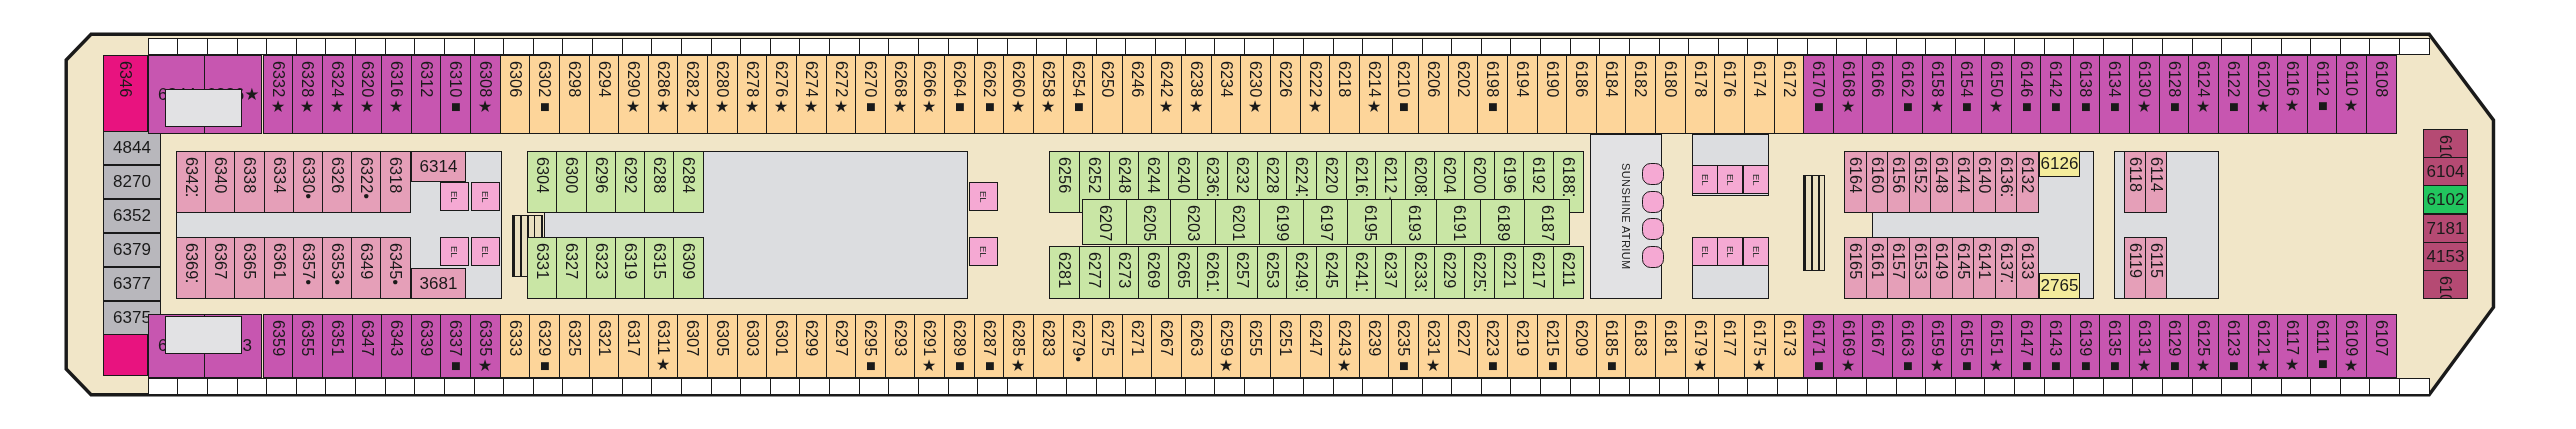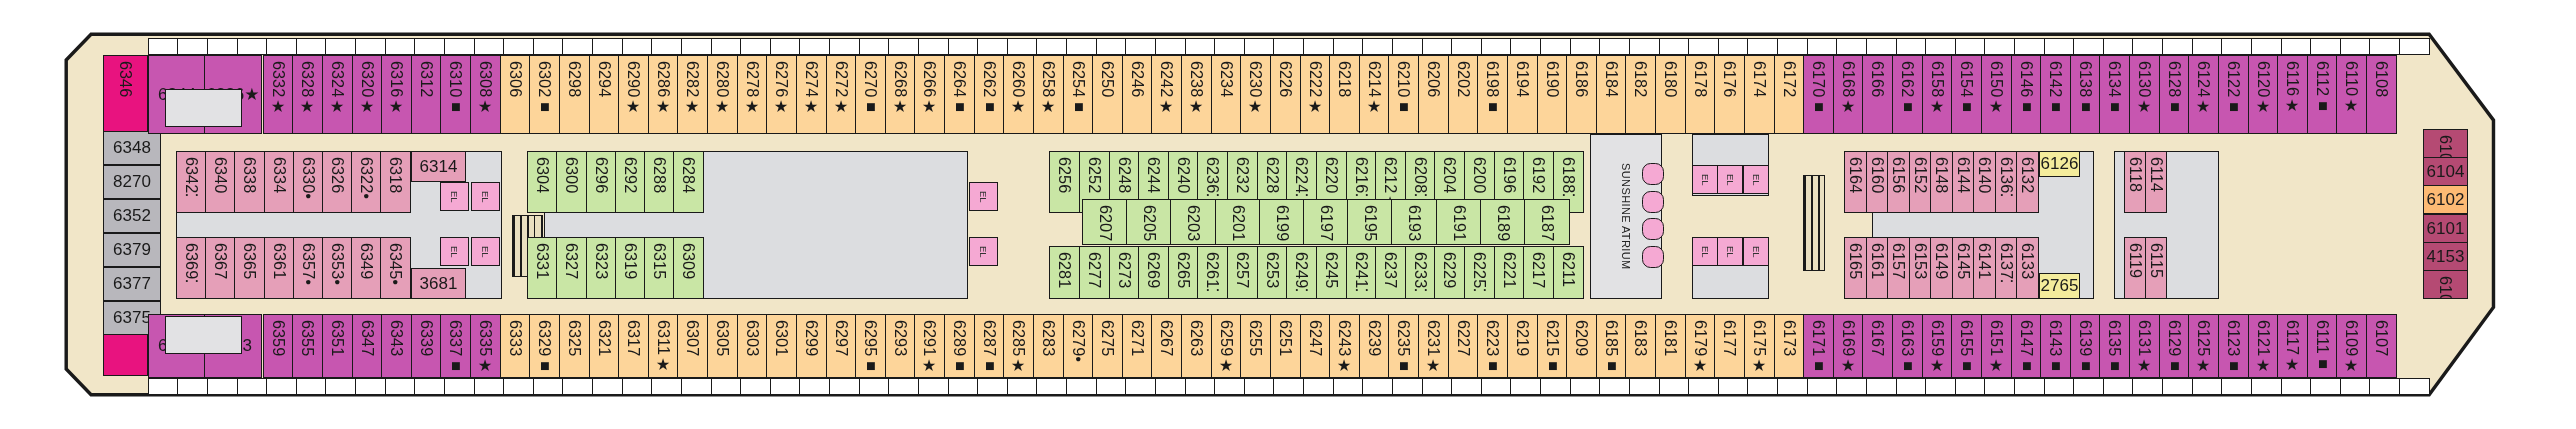--- a/index.html
+++ b/index.html
@@ -180,21 +180,21 @@
       <div class="balc" style="left: 2369px; top: 378px; width: 31px; height: 17px;"></div>
       <div class="balc" style="left: 2399px; top: 38px; width: 31px; height: 17px;"></div>
       <div class="balc" style="left: 2399px; top: 378px; width: 31px; height: 17px;"></div>
       <div class="cabin v" style="left: 103px; top: 55px; width: 45px; height: 120px; background: rgb(232, 19, 127);">
         <span>6346</span>
       </div>
       <div class="cabin v" style="left: 103px; top: 254px; width: 45px; height: 122px; background: rgb(232, 19, 127);">
         <span>6373</span>
       </div>
       <div class="cabin h" style="left: 103px; top: 131px; width: 58px; height: 34px; background: rgb(184, 183, 188);">
-        <span>6348</span>
+        <span>4844</span>
       </div>
       <div class="cabin h" style="left: 103px; top: 165px; width: 58px; height: 34px; background: rgb(184, 183, 188);">
         <span>8270</span>
       </div>
       <div class="cabin h" style="left: 103px; top: 199px; width: 58px; height: 34px; background: rgb(184, 183, 188);">
         <span>6352</span>
       </div>
       <div class="cabin h" style="left: 103px; top: 233px; width: 58px; height: 34px; background: rgb(184, 183, 188);">
         <span>6379</span>
       </div>
@@ -1004,25 +1004,25 @@
       </div>
       <div class="cabin v" style="left: 2145px; top: 237px; width: 22px; height: 62px; background: rgb(229, 159, 184);">
         <span>6115</span>
       </div>
       <div class="cabin v" style="left: 2423px; top: 129px; width: 45px; height: 29px; background: rgb(181, 74, 115);">
         <span>6106★</span>
       </div>
       <div class="cabin h" style="left: 2423px; top: 157px; width: 45px; height: 29px; background: rgb(181, 74, 115);">
         <span>6104</span>
       </div>
-      <div class="cabin h" style="left: 2423px; top: 185px; width: 45px; height: 29px; background: #fdba74;">
+      <div class="cabin h" style="left: 2423px; top: 185px; width: 45px; height: 29px; background: #22c55e;">
         <span>6102</span>
       </div>
       <div class="cabin h" style="left: 2423px; top: 214px; width: 45px; height: 29px; background: rgb(181, 74, 115);">
-        <span>6101</span>
+        <span>7181</span>
       </div>
       <div class="cabin h" style="left: 2423px; top: 242px; width: 45px; height: 29px; background: rgb(181, 74, 115);">
         <span>4153</span>
       </div>
       <div class="cabin v" style="left: 2423px; top: 270px; width: 45px; height: 29px; background: rgb(181, 74, 115);">
         <span>6105★</span>
       </div>
     </div>
 </div>
 

